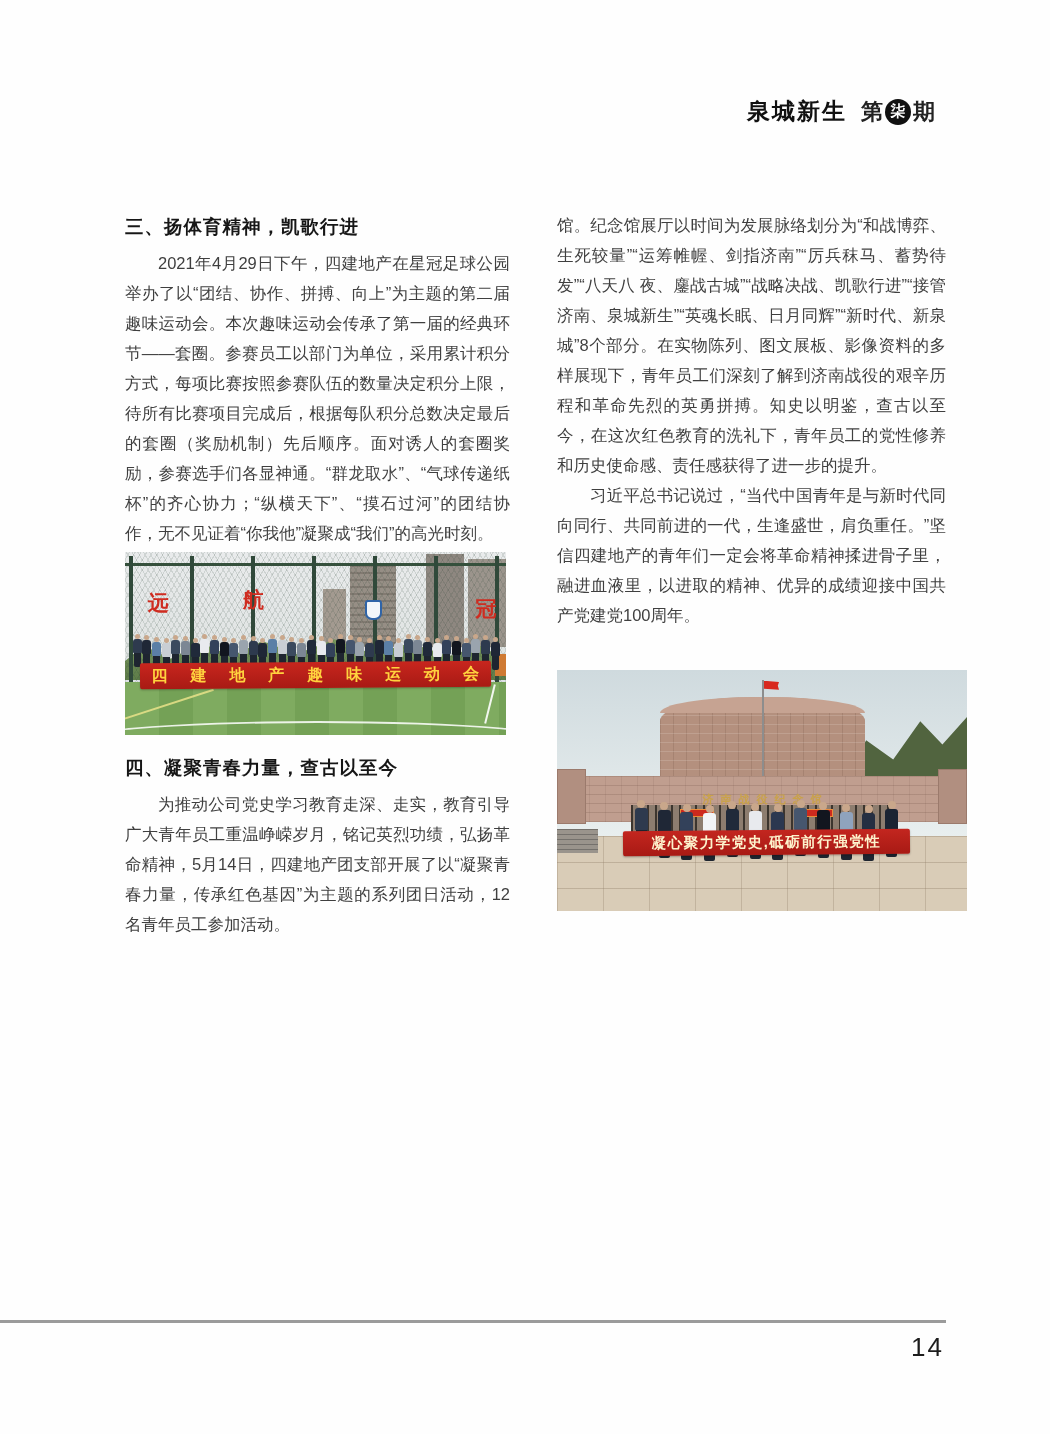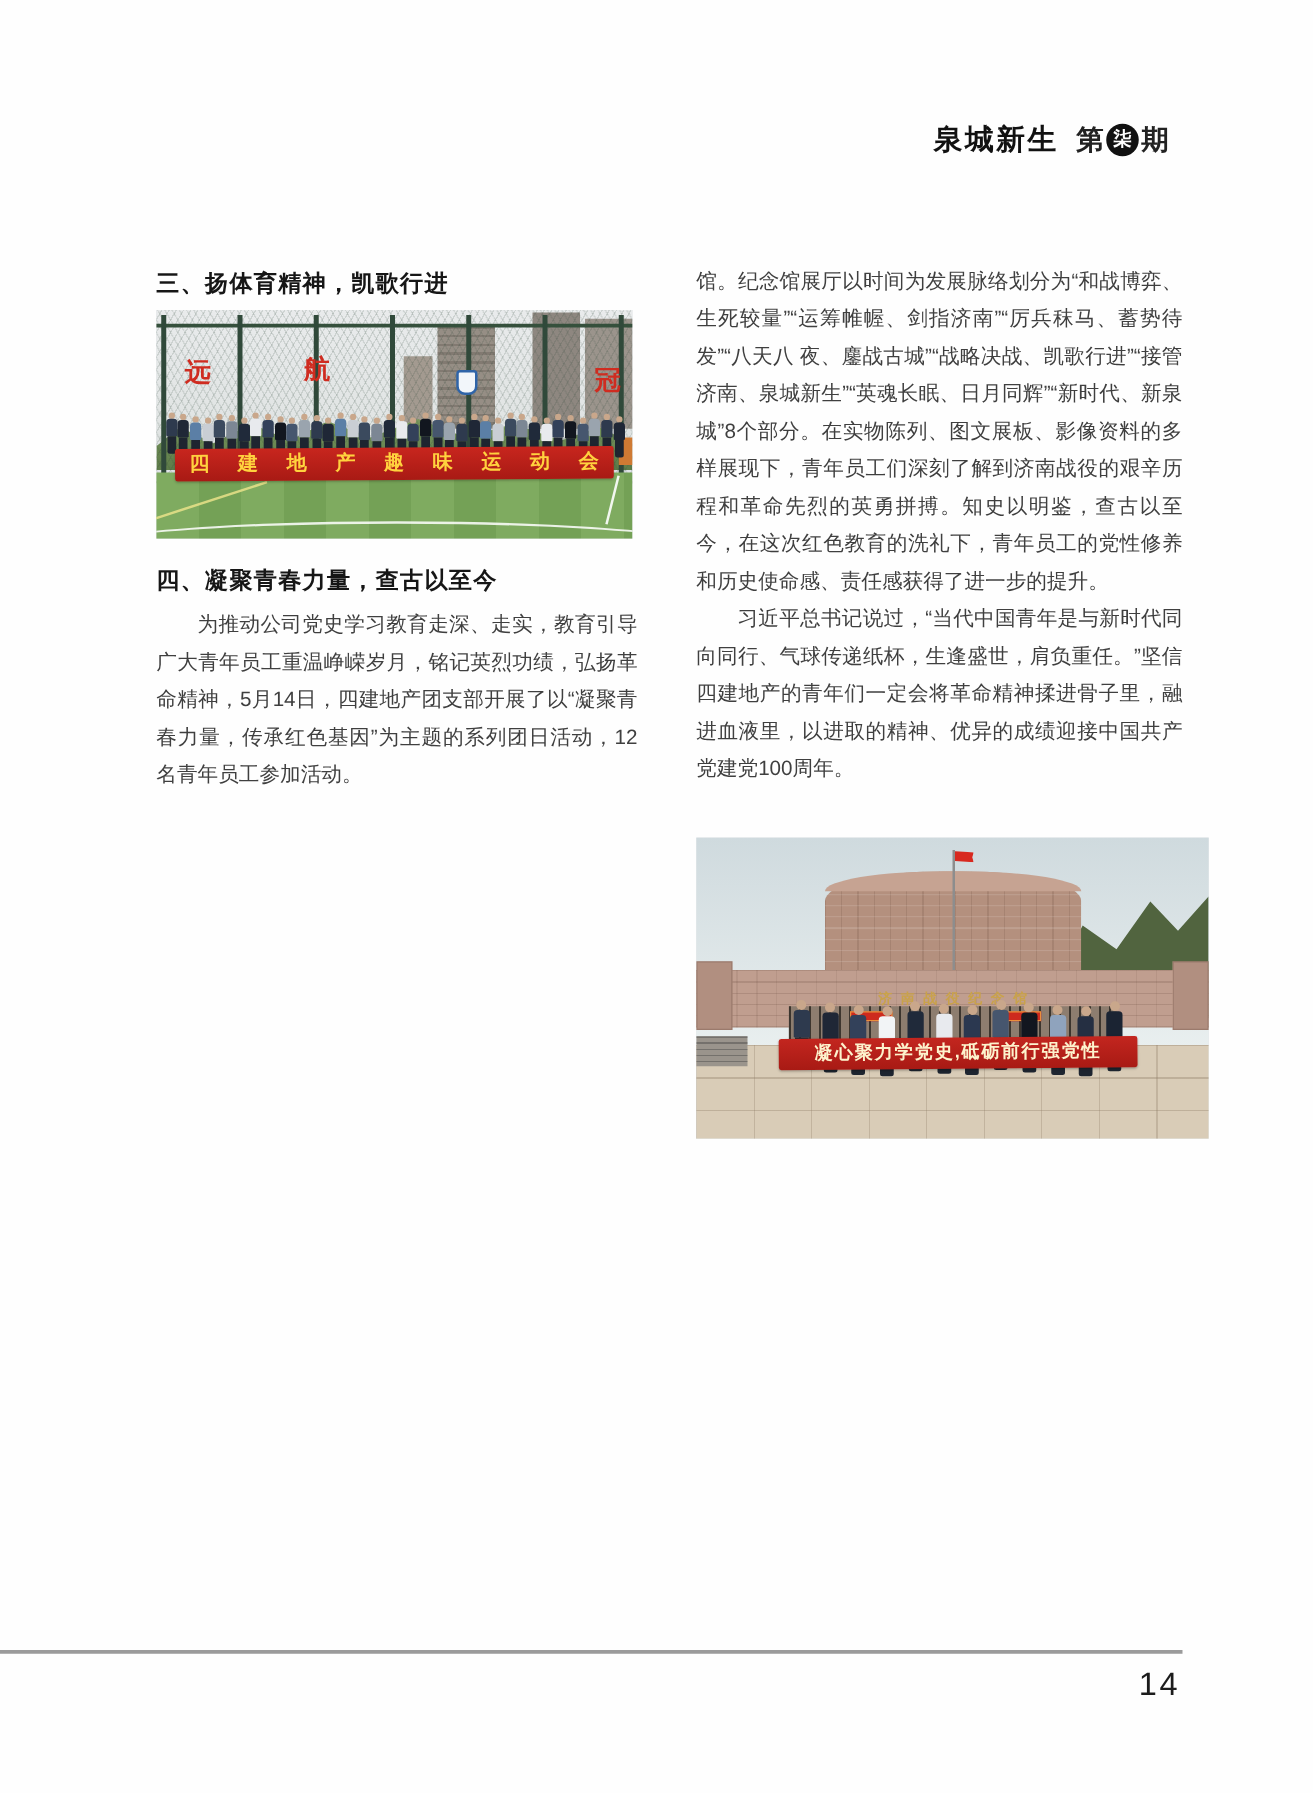--- a/index.html
+++ b/index.html
@@ -122,20 +122,21 @@
     <span class="mag-title">泉城新生</span>
     <span class="issue">
       <span>第</span>
       <span class="issue-circle">柒</span>
       <span>期</span>
     </span>
   </div>
 
   <div class="col col-left">
     <h3 class="sec-title first">三、扬体育精神，凯歌行进</h3>
+    <p class="body">2021年4月29日下午，四建地产在星冠足球公园举办了以“团结、协作、拼搏、向上”为主题的第二届趣味运动会。本次趣味运动会传承了第一届的经典环节——套圈。参赛员工以部门为单位，采用累计积分方式，每项比赛按照参赛队伍的数量决定积分上限，待所有比赛项目完成后，根据每队积分总数决定最后的套圈（奖励机制）先后顺序。面对诱人的套圈奖励，参赛选手们各显神通。“群龙取水”、“气球传递纸杯”的齐心协力；“纵横天下”、“摸石过河”的团结协作，无不见证着“你我他”凝聚成“我们”的高光时刻。</p>
 
     <div class="photo photo1" id="photo1">
       <div class="p1-sky"></div>
       <div class="p1-bldg" style="left:52%;top:20%;width:6%;height:32%;background:#a39a90;"></div>
       <div class="p1-bldg w" style="left:59%;top:7%;width:12%;height:45%;"></div>
       <div class="p1-bldg w" style="left:79%;top:1%;width:10%;height:51%;background:#8e8780;"></div>
       <div class="p1-bldg w" style="left:90%;top:4%;width:10%;height:48%;background:#9b948c;"></div>
       <div class="p1-trees"></div>
       <div class="p1-mesh"></div>
       <div class="p1-rail"></div>
@@ -360,21 +361,21 @@
           <span style="color: rgb(255, 210, 62);">会</span>
         </div>
     </div>
 
     <h3 class="sec-title" style="margin-top:18px;">四、凝聚青春力量，查古以至今</h3>
     <p class="body">为推动公司党史学习教育走深、走实，教育引导广大青年员工重温峥嵘岁月，铭记英烈功绩，弘扬革命精神，5月14日，四建地产团支部开展了以“凝聚青春力量，传承红色基因”为主题的系列团日活动，12名青年员工参加活动。</p>
   </div>
 
   <div class="col col-right">
     <p class="body noindent">馆。纪念馆展厅以时间为发展脉络划分为“和战博弈、生死较量”“运筹帷幄、剑指济南”“厉兵秣马、蓄势待发”“八天八 夜、鏖战古城”“战略决战、凯歌行进”“接管济南、泉城新生”“英魂长眠、日月同辉”“新时代、新泉城”8个部分。在实物陈列、图文展板、影像资料的多样展现下，青年员工们深刻了解到济南战役的艰辛历程和革命先烈的英勇拼搏。知史以明鉴，查古以至今，在这次红色教育的洗礼下，青年员工的党性修养和历史使命感、责任感获得了进一步的提升。</p>
-    <p class="body">习近平总书记说过，“当代中国青年是与新时代同向同行、气球传递纸杯，生逢盛世，肩负重任。”坚信四建地产的青年们一定会将革命精神揉进骨子里，融进血液里，以进取的精神、优异的成绩迎接中国共产党建党100周年。</p>
+    <p class="body">习近平总书记说过，“当代中国青年是与新时代同向同行、共同前进的一代，生逢盛世，肩负重任。”坚信四建地产的青年们一定会将革命精神揉进骨子里，融进血液里，以进取的精神、优异的成绩迎接中国共产党建党100周年。</p>
 
     <div class="photo photo2" id="photo2">
       <div class="p2-sky"></div>
       <div class="p2-mtn"></div>
       <div class="p2-drum"></div>
       <div class="p2-drum-rim"></div>
       <div class="p2-pole"></div>
       <div class="p2-flag"></div>
       <div class="p2-wall"></div>
       <div class="p2-pylon" style="left:0;"></div>

